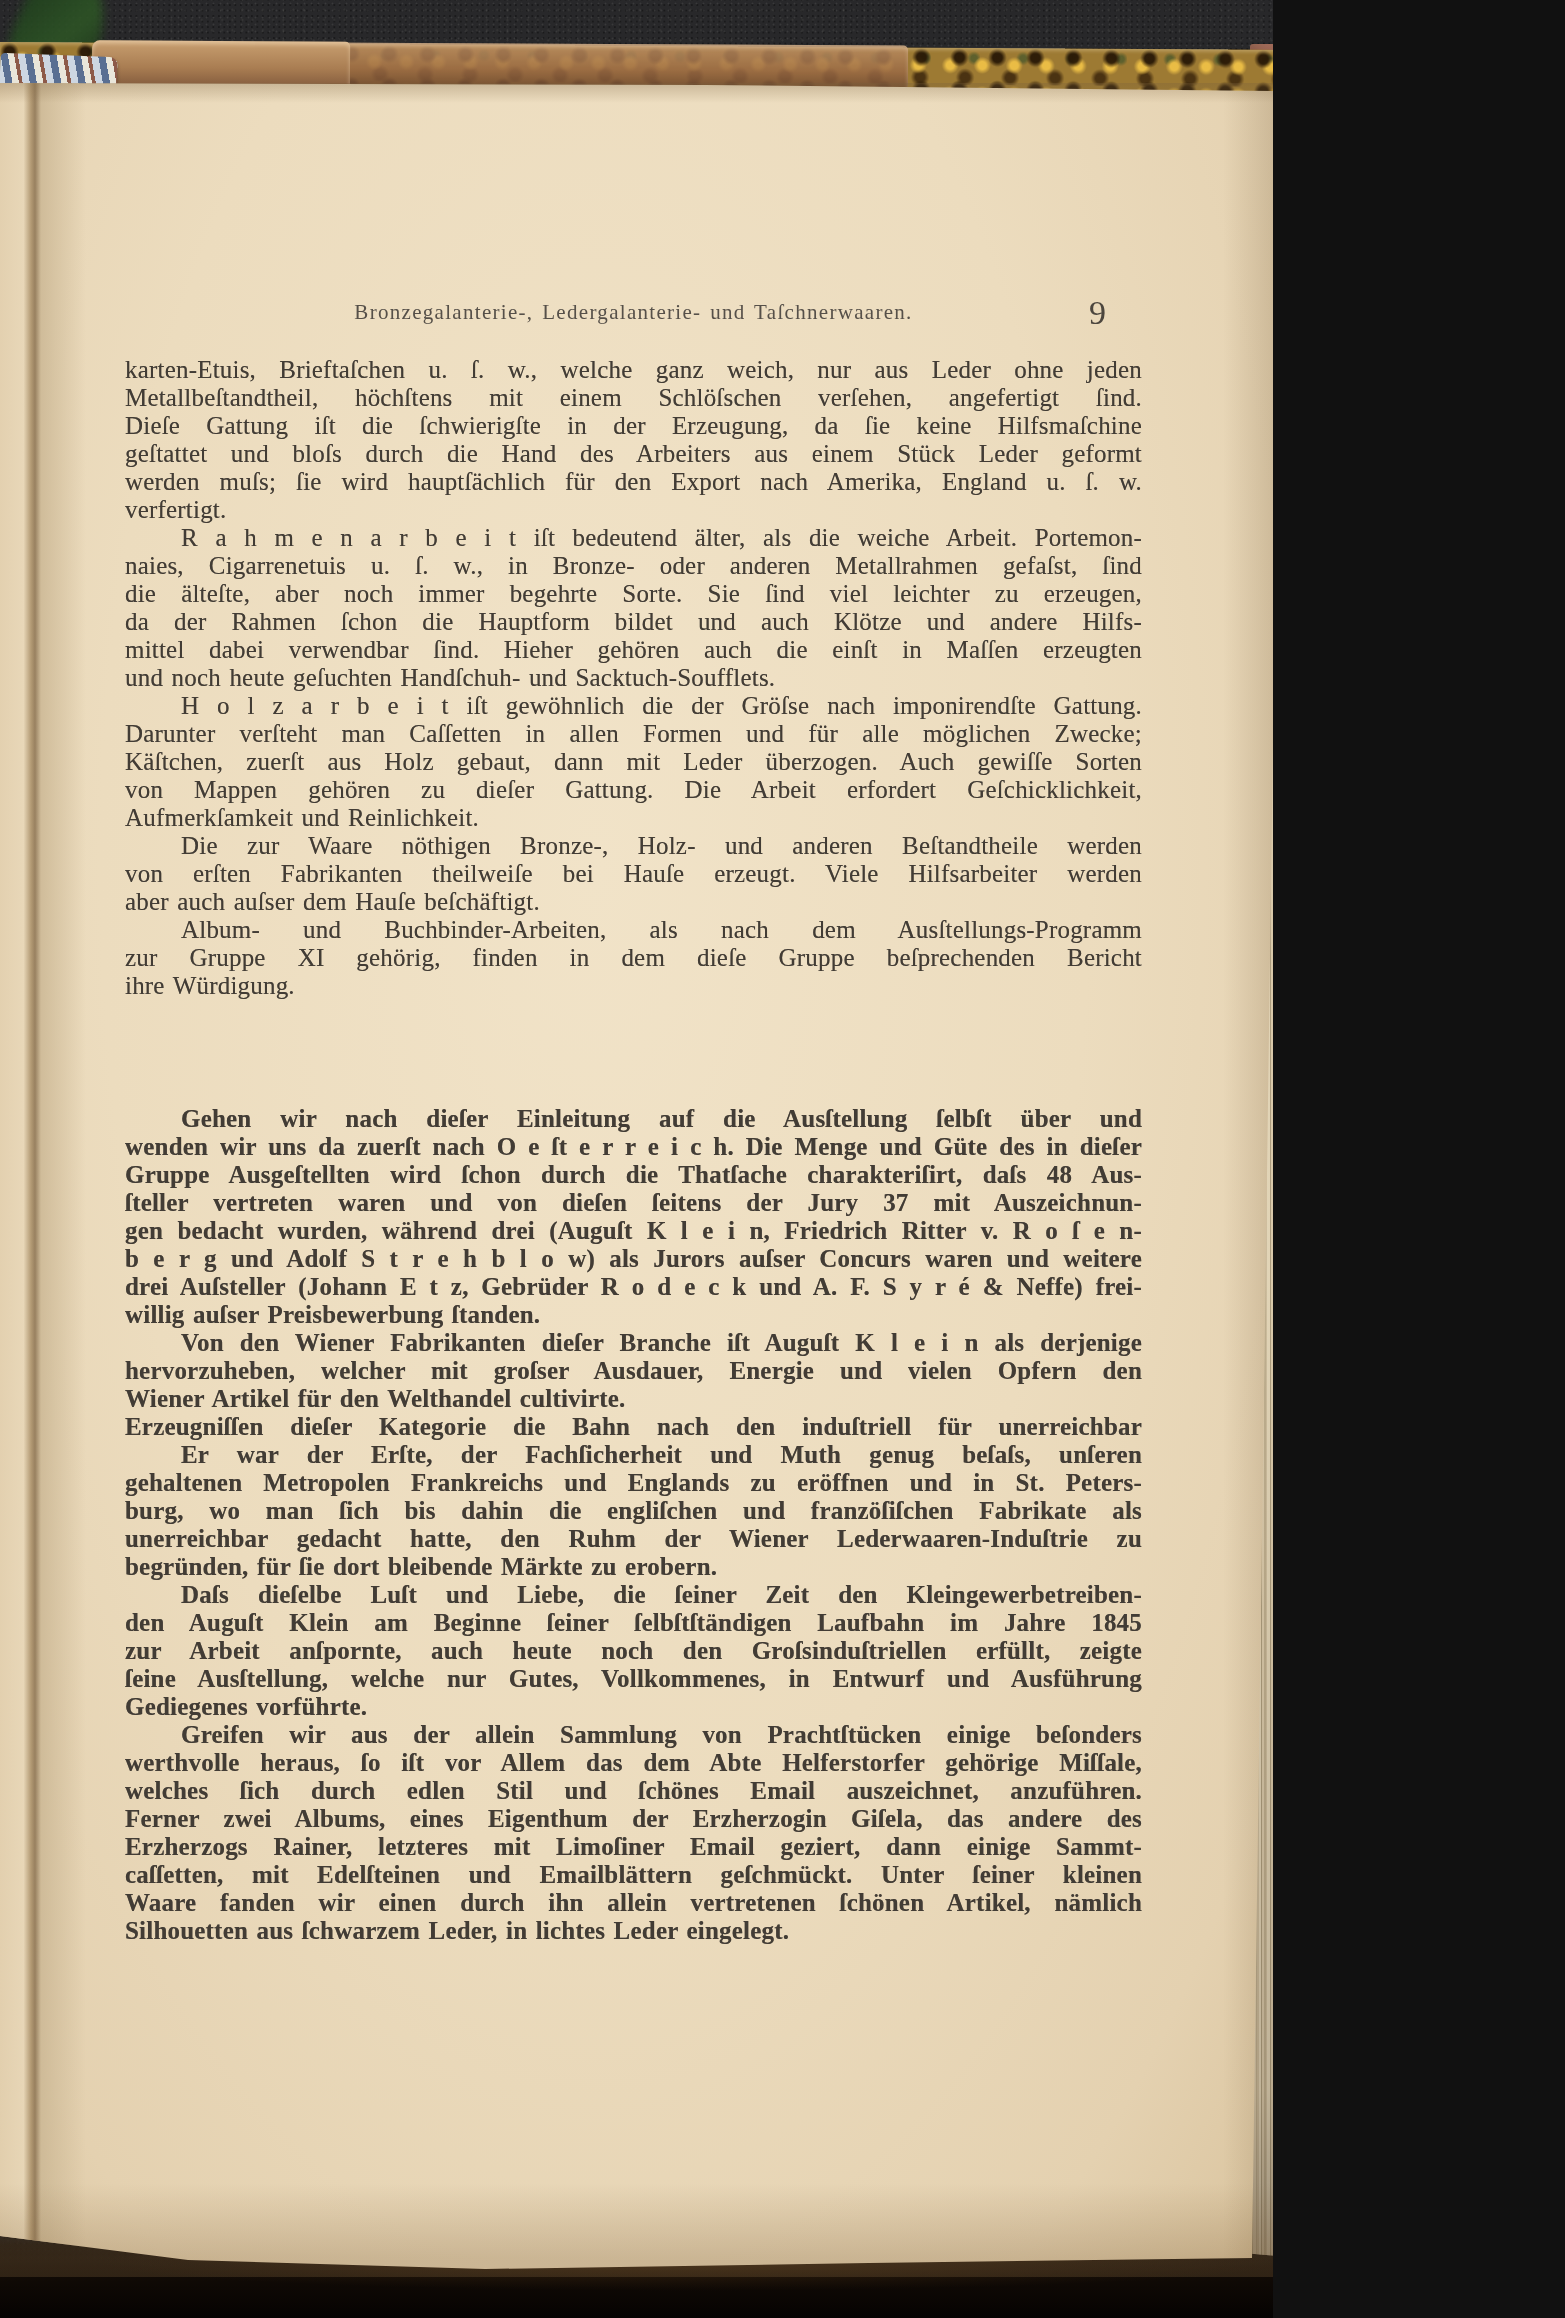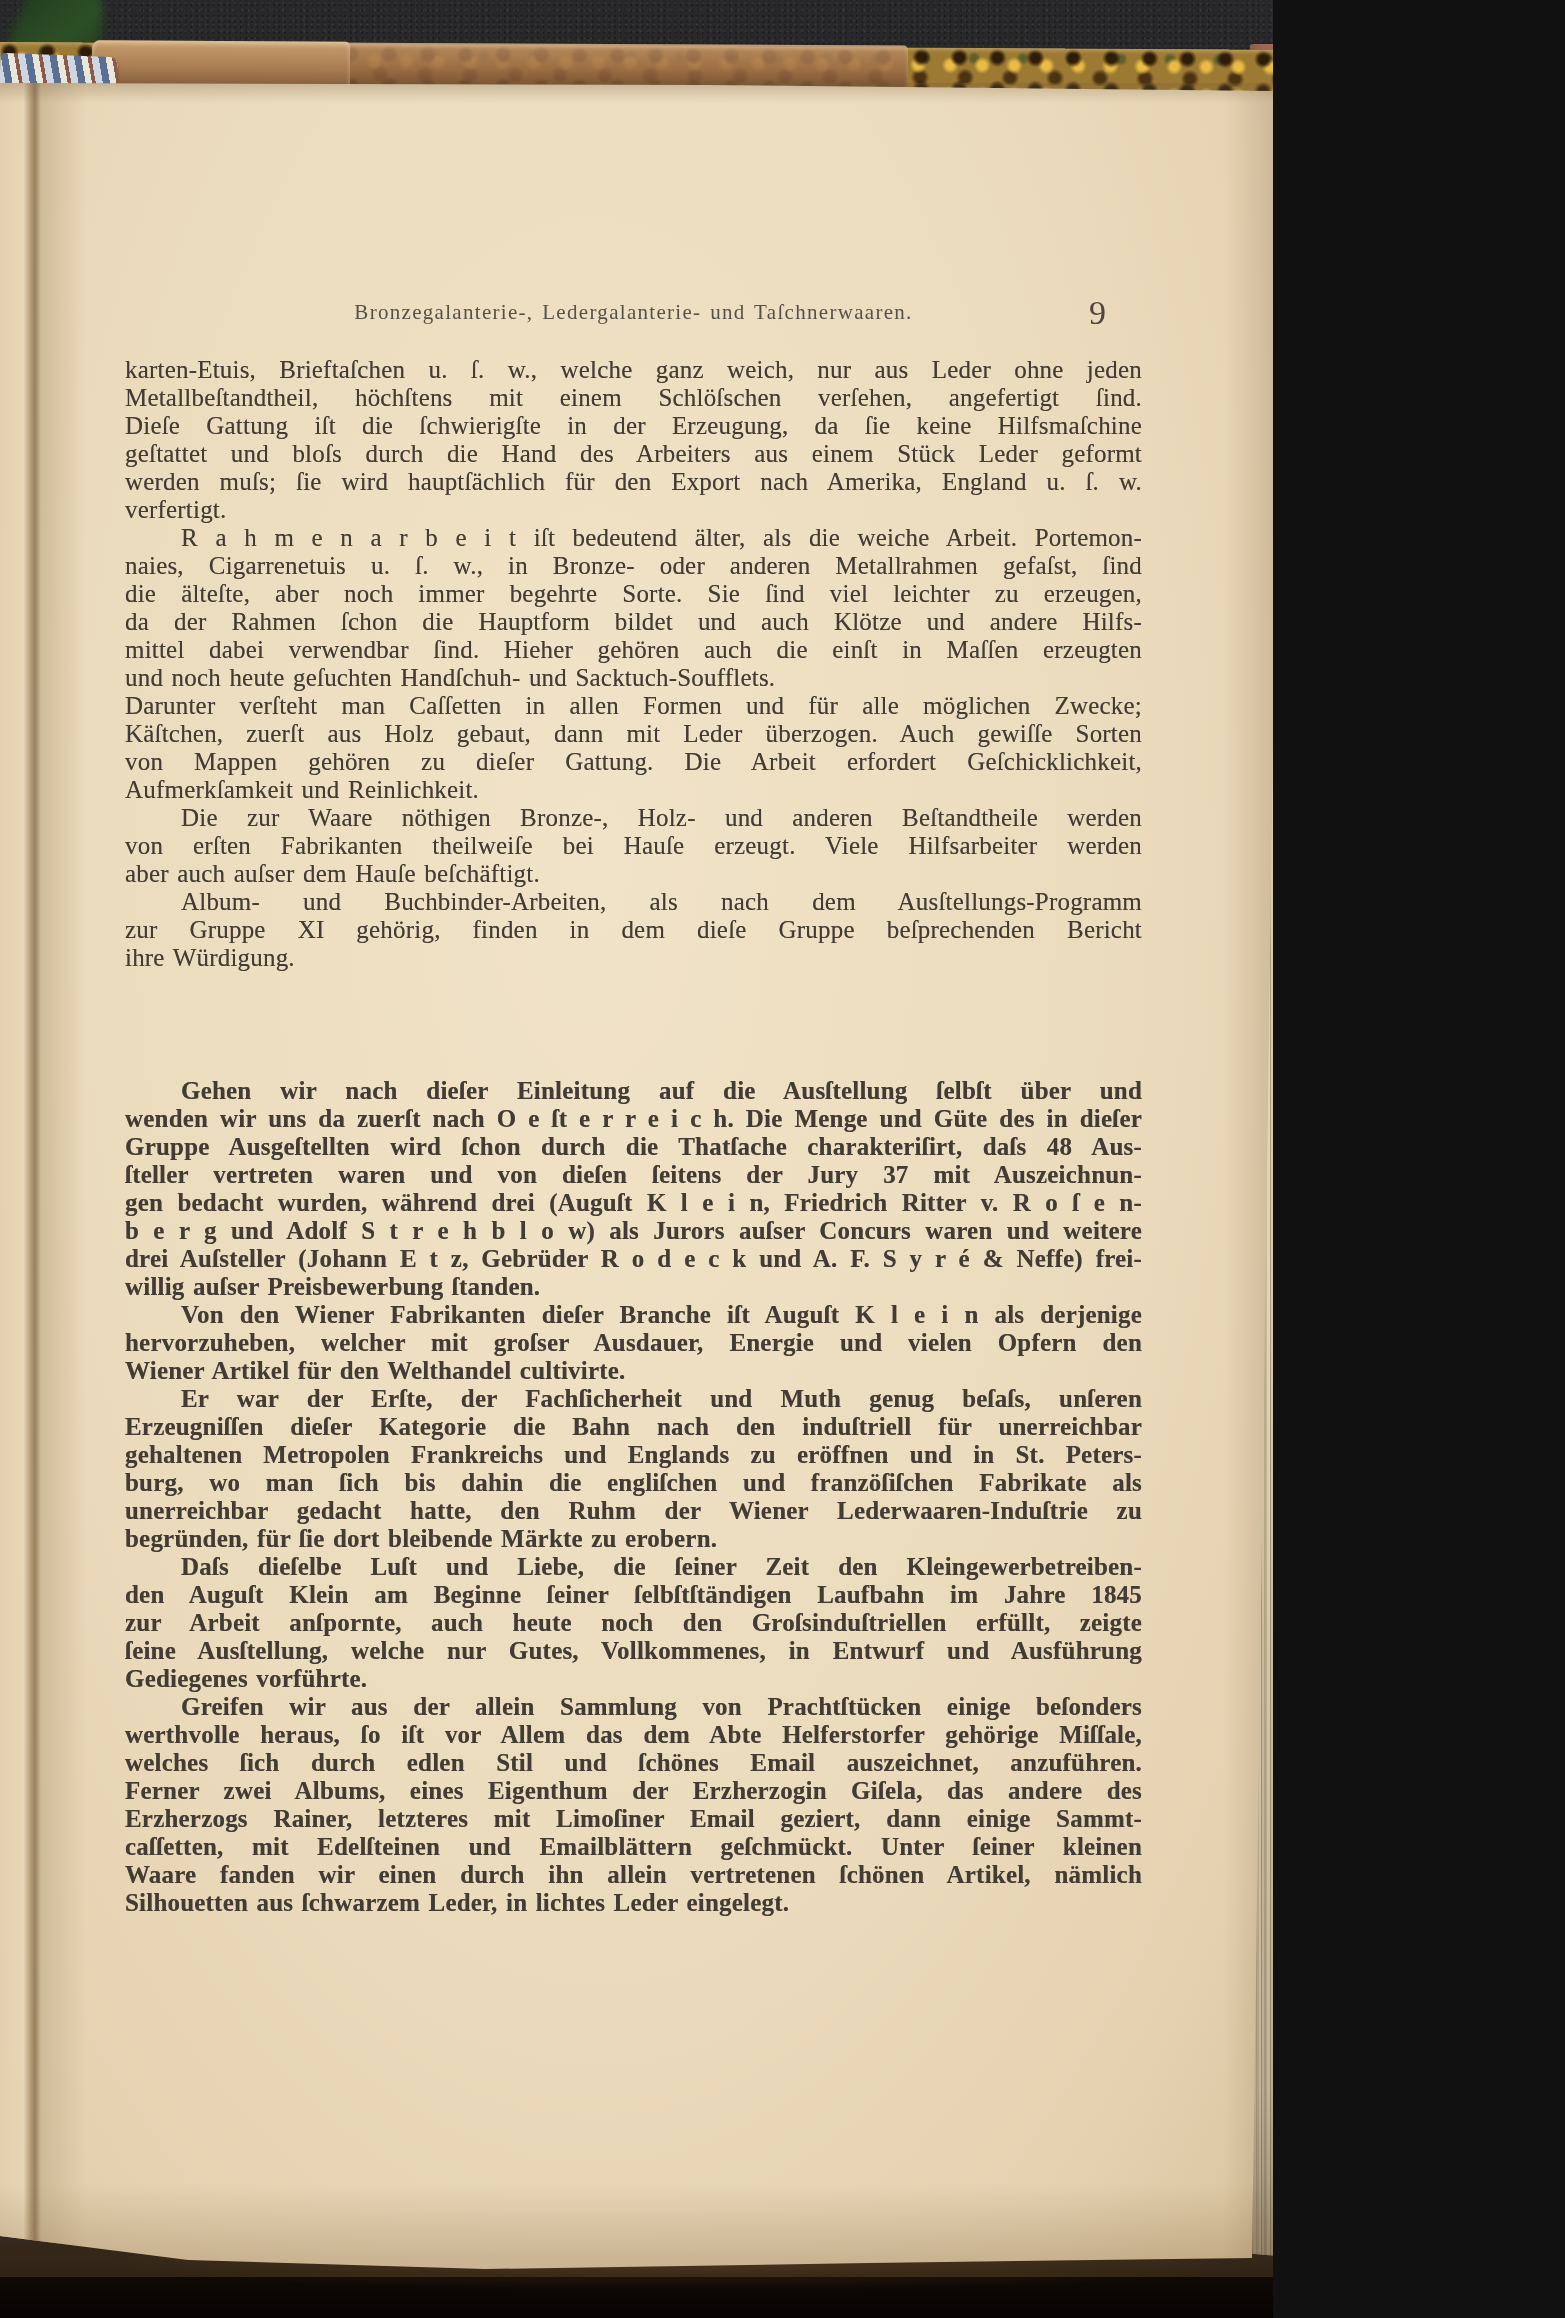--- a/index.html
+++ b/index.html
@@ -145,20 +145,21 @@
           </div>
           <div class="para">
             <div class="line line-indent">R a h m e n a r b e i t iſt bedeutend älter, als die weiche Arbeit. Portemon-</div>
             <div class="line">naies, Cigarrenetuis u. ſ. w., in Bronze- oder anderen Metallrahmen gefaſst, ſind</div>
             <div class="line">die älteſte, aber noch immer begehrte Sorte. Sie ſind viel leichter zu erzeugen,</div>
             <div class="line">da der Rahmen ſchon die Hauptform bildet und auch Klötze und andere Hilfs-</div>
             <div class="line">mittel dabei verwendbar ſind. Hieher gehören auch die einſt in Maſſen erzeugten</div>
             <div class="line line-last">und noch heute geſuchten Handſchuh- und Sacktuch-Soufflets.</div>
           </div>
           <div class="para">
+            <div class="line line-indent">H o l z a r b e i t iſt gewöhnlich die der Gröſse nach imponirendſte Gattung.</div>
             <div class="line">Darunter verſteht man Caſſetten in allen Formen und für alle möglichen Zwecke;</div>
             <div class="line">Käſtchen, zuerſt aus Holz gebaut, dann mit Leder überzogen. Auch gewiſſe Sorten</div>
             <div class="line">von Mappen gehören zu dieſer Gattung. Die Arbeit erfordert Geſchicklichkeit,</div>
             <div class="line line-last">Aufmerkſamkeit und Reinlichkeit.</div>
           </div>
           <div class="para">
             <div class="line line-indent">Die zur Waare nöthigen Bronze-, Holz- und anderen Beſtandtheile werden</div>
             <div class="line">von erſten Fabrikanten theilweiſe bei Hauſe erzeugt. Viele Hilfsarbeiter werden</div>
             <div class="line line-last">aber auch auſser dem Hauſe beſchäftigt.</div>
           </div>
@@ -178,22 +179,22 @@
             <div class="line">b e r g und Adolf S t r e h b l o w) als Jurors auſser Concurs waren und weitere</div>
             <div class="line">drei Auſsteller (Johann E t z, Gebrüder R o d e c k und A. F. S y r é &amp; Neffe) frei-</div>
             <div class="line line-last">willig auſser Preisbewerbung ſtanden.</div>
           </div>
           <div class="para">
             <div class="line line-indent">Von den Wiener Fabrikanten dieſer Branche iſt Auguſt K l e i n als derjenige</div>
             <div class="line">hervorzuheben, welcher mit groſser Ausdauer, Energie und vielen Opfern den</div>
             <div class="line line-last">Wiener Artikel für den Welthandel cultivirte.</div>
           </div>
           <div class="para">
+            <div class="line">Erzeugniſſen dieſer Kategorie die Bahn nach den induſtriell für unerreichbar</div>
             <div class="line line-indent">Er war der Erſte, der Fachſicherheit und Muth genug beſaſs, unſeren</div>
-            <div class="line">Erzeugniſſen dieſer Kategorie die Bahn nach den induſtriell für unerreichbar</div>
             <div class="line">gehaltenen Metropolen Frankreichs und Englands zu eröffnen und in St. Peters-</div>
             <div class="line">burg, wo man ſich bis dahin die engliſchen und franzöſiſchen Fabrikate als</div>
             <div class="line">unerreichbar gedacht hatte, den Ruhm der Wiener Lederwaaren-Induſtrie zu</div>
             <div class="line line-last">begründen, für ſie dort bleibende Märkte zu erobern.</div>
           </div>
           <div class="para">
             <div class="line line-indent">Daſs dieſelbe Luſt und Liebe, die ſeiner Zeit den Kleingewerbetreiben-</div>
             <div class="line">den Auguſt Klein am Beginne ſeiner ſelbſtſtändigen Laufbahn im Jahre 1845</div>
             <div class="line">zur Arbeit anſpornte, auch heute noch den Groſsinduſtriellen erfüllt, zeigte</div>
             <div class="line">ſeine Ausſtellung, welche nur Gutes, Vollkommenes, in Entwurf und Ausführung</div>

